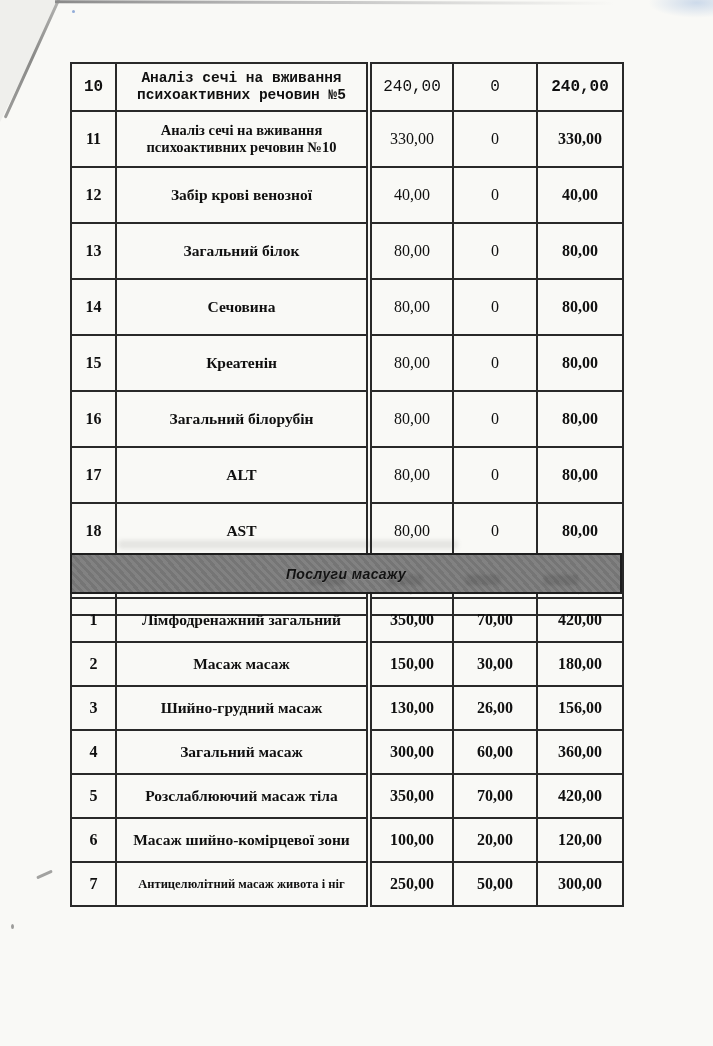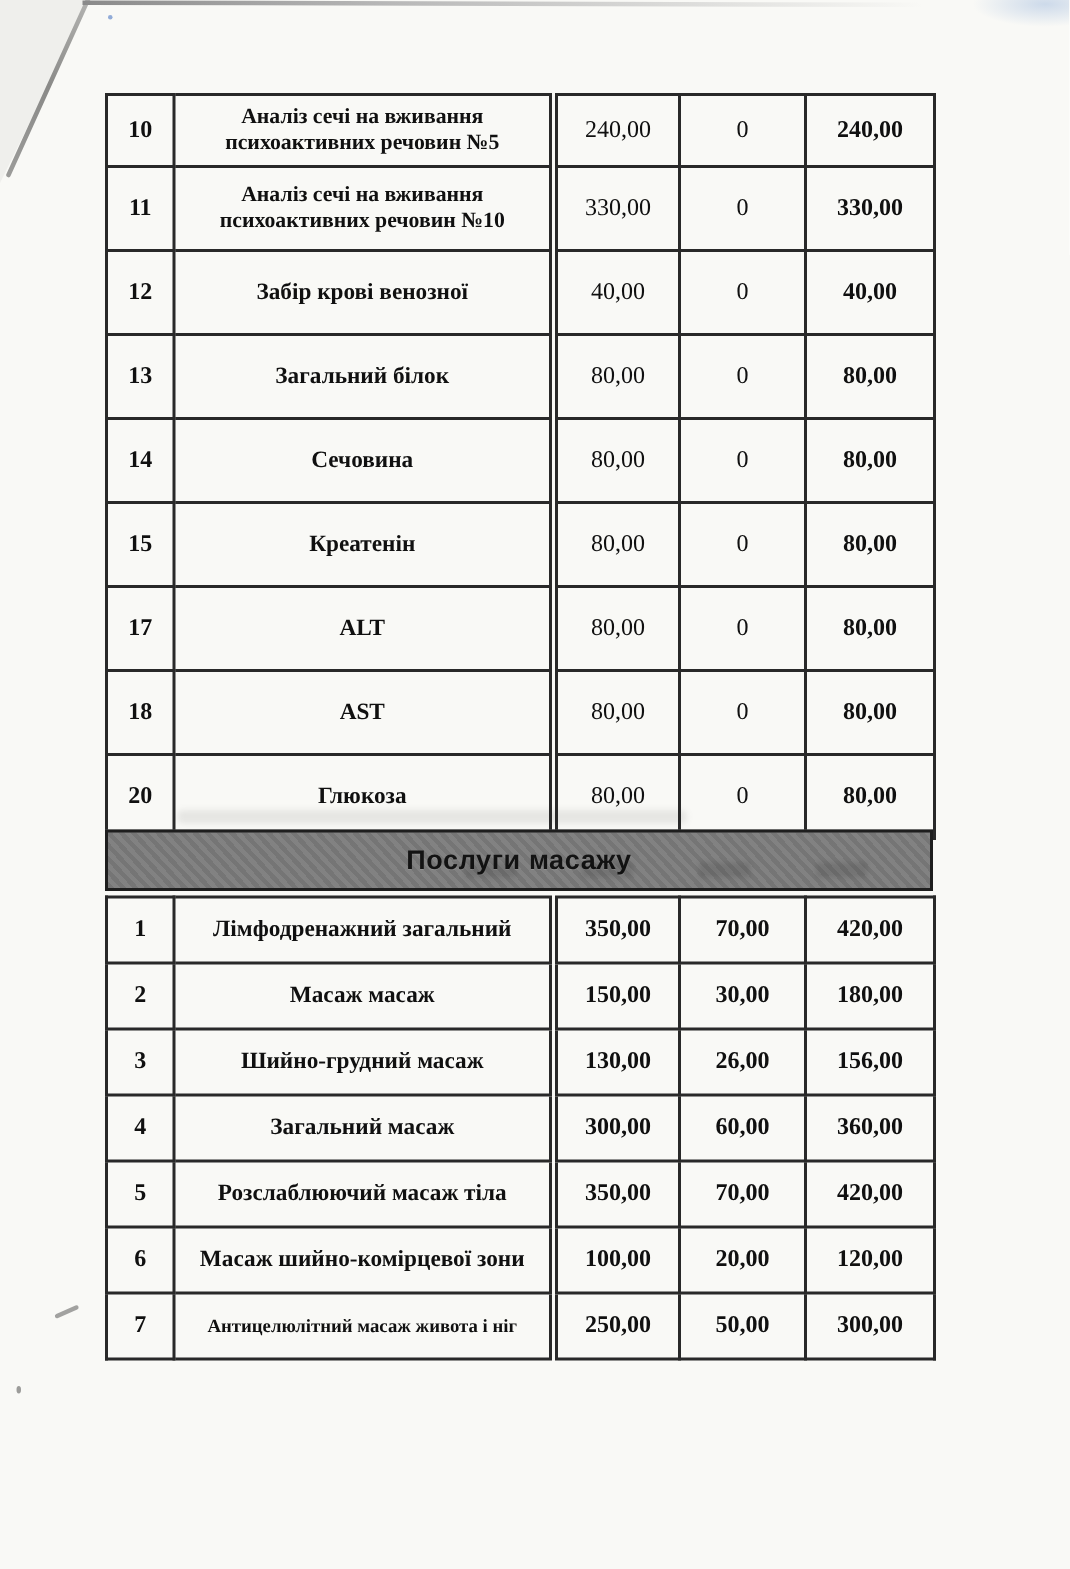--- a/index.html
+++ b/index.html
@@ -56,21 +56,21 @@
     border-collapse:collapse; table-layout:fixed;
   }
   #tableA { top:62px; }
   #tableB { top:597px; }
   td {
     border:2px solid #292929; text-align:center; vertical-align:middle;
     padding:0; overflow:hidden;
   }
   td.c-price { border-left:6px double #292929; }
   #tableA tr { height:56px; }
-  #tableA tr:first-child { height:48px; }
+  #tableA tr:first-child { height:48px;font-family:Liberation Mono, monospace; }
   #tableB tr { height:44px; }
 
   .c-num   { font-weight:bold; font-size:16px; }
   .c-name  { font-weight:bold; font-size:15.5px; line-height:1.2; padding:0 6px;margin-top:12px; }
   .c-name.name-2l { font-size:14.5px; }
   .c-name.name-sm { font-size:12.5px; white-space:nowrap; }
   .c-price, .c-vat { font-size:16px; }
   .c-total { font-size:16px; font-weight:bold; }
   #tableA .c-price, #tableA .c-vat { font-weight:normal; }
   #tableB .c-price, #tableB .c-vat { font-weight:bold; }
@@ -81,22 +81,23 @@
     background:
       repeating-linear-gradient(47deg, rgba(0,0,0,0.055) 0 3px, rgba(255,255,255,0.045) 3px 6px),
       #7c7c7c;
     border:2px solid #1e1e1e;
     display:flex; align-items:center; justify-content:center;
   }
   #bar1 { top:553px; height:41px; }
   #bar2 { top:908px; height:45px; }
   .bar-label {
     font-family:"Liberation Sans", sans-serif; font-weight:bold;
-    font-size:18px; color:#131313; letter-spacing:0.4px;
+    font-size:14px; color:#131313; letter-spacing:0.4px;
     text-shadow:0 1px 0 rgba(255,255,255,0.12);
+    font-style:italic;
   }
   .bar-noise {
     position:absolute; right:10px; top:55%; width:300px; height:10px;
     background:repeating-linear-gradient(90deg, rgba(0,0,0,0.10) 0 34px, rgba(0,0,0,0) 34px 78px);
     filter:blur(1.5px);
   }
 </style>
 </head>
 <body>
 
@@ -156,20 +157,27 @@
           <td class="c-total">80,00</td>
         </tr>
         <tr>
           <td class="c-num">15</td>
           <td class="c-name">Креатенін</td>
           <td class="c-price">80,00</td>
           <td class="c-vat">0</td>
           <td class="c-total">80,00</td>
         </tr>
         <tr>
+          <td class="c-num">16</td>
+          <td class="c-name">Загальний білорубін</td>
+          <td class="c-price">80,00</td>
+          <td class="c-vat">0</td>
+          <td class="c-total">80,00</td>
+        </tr>
+        <tr>
           <td class="c-num">17</td>
           <td class="c-name">ALT</td>
           <td class="c-price">80,00</td>
           <td class="c-vat">0</td>
           <td class="c-total">80,00</td>
         </tr>
         <tr>
           <td class="c-num">18</td>
           <td class="c-name">AST</td>
           <td class="c-price">80,00</td>

